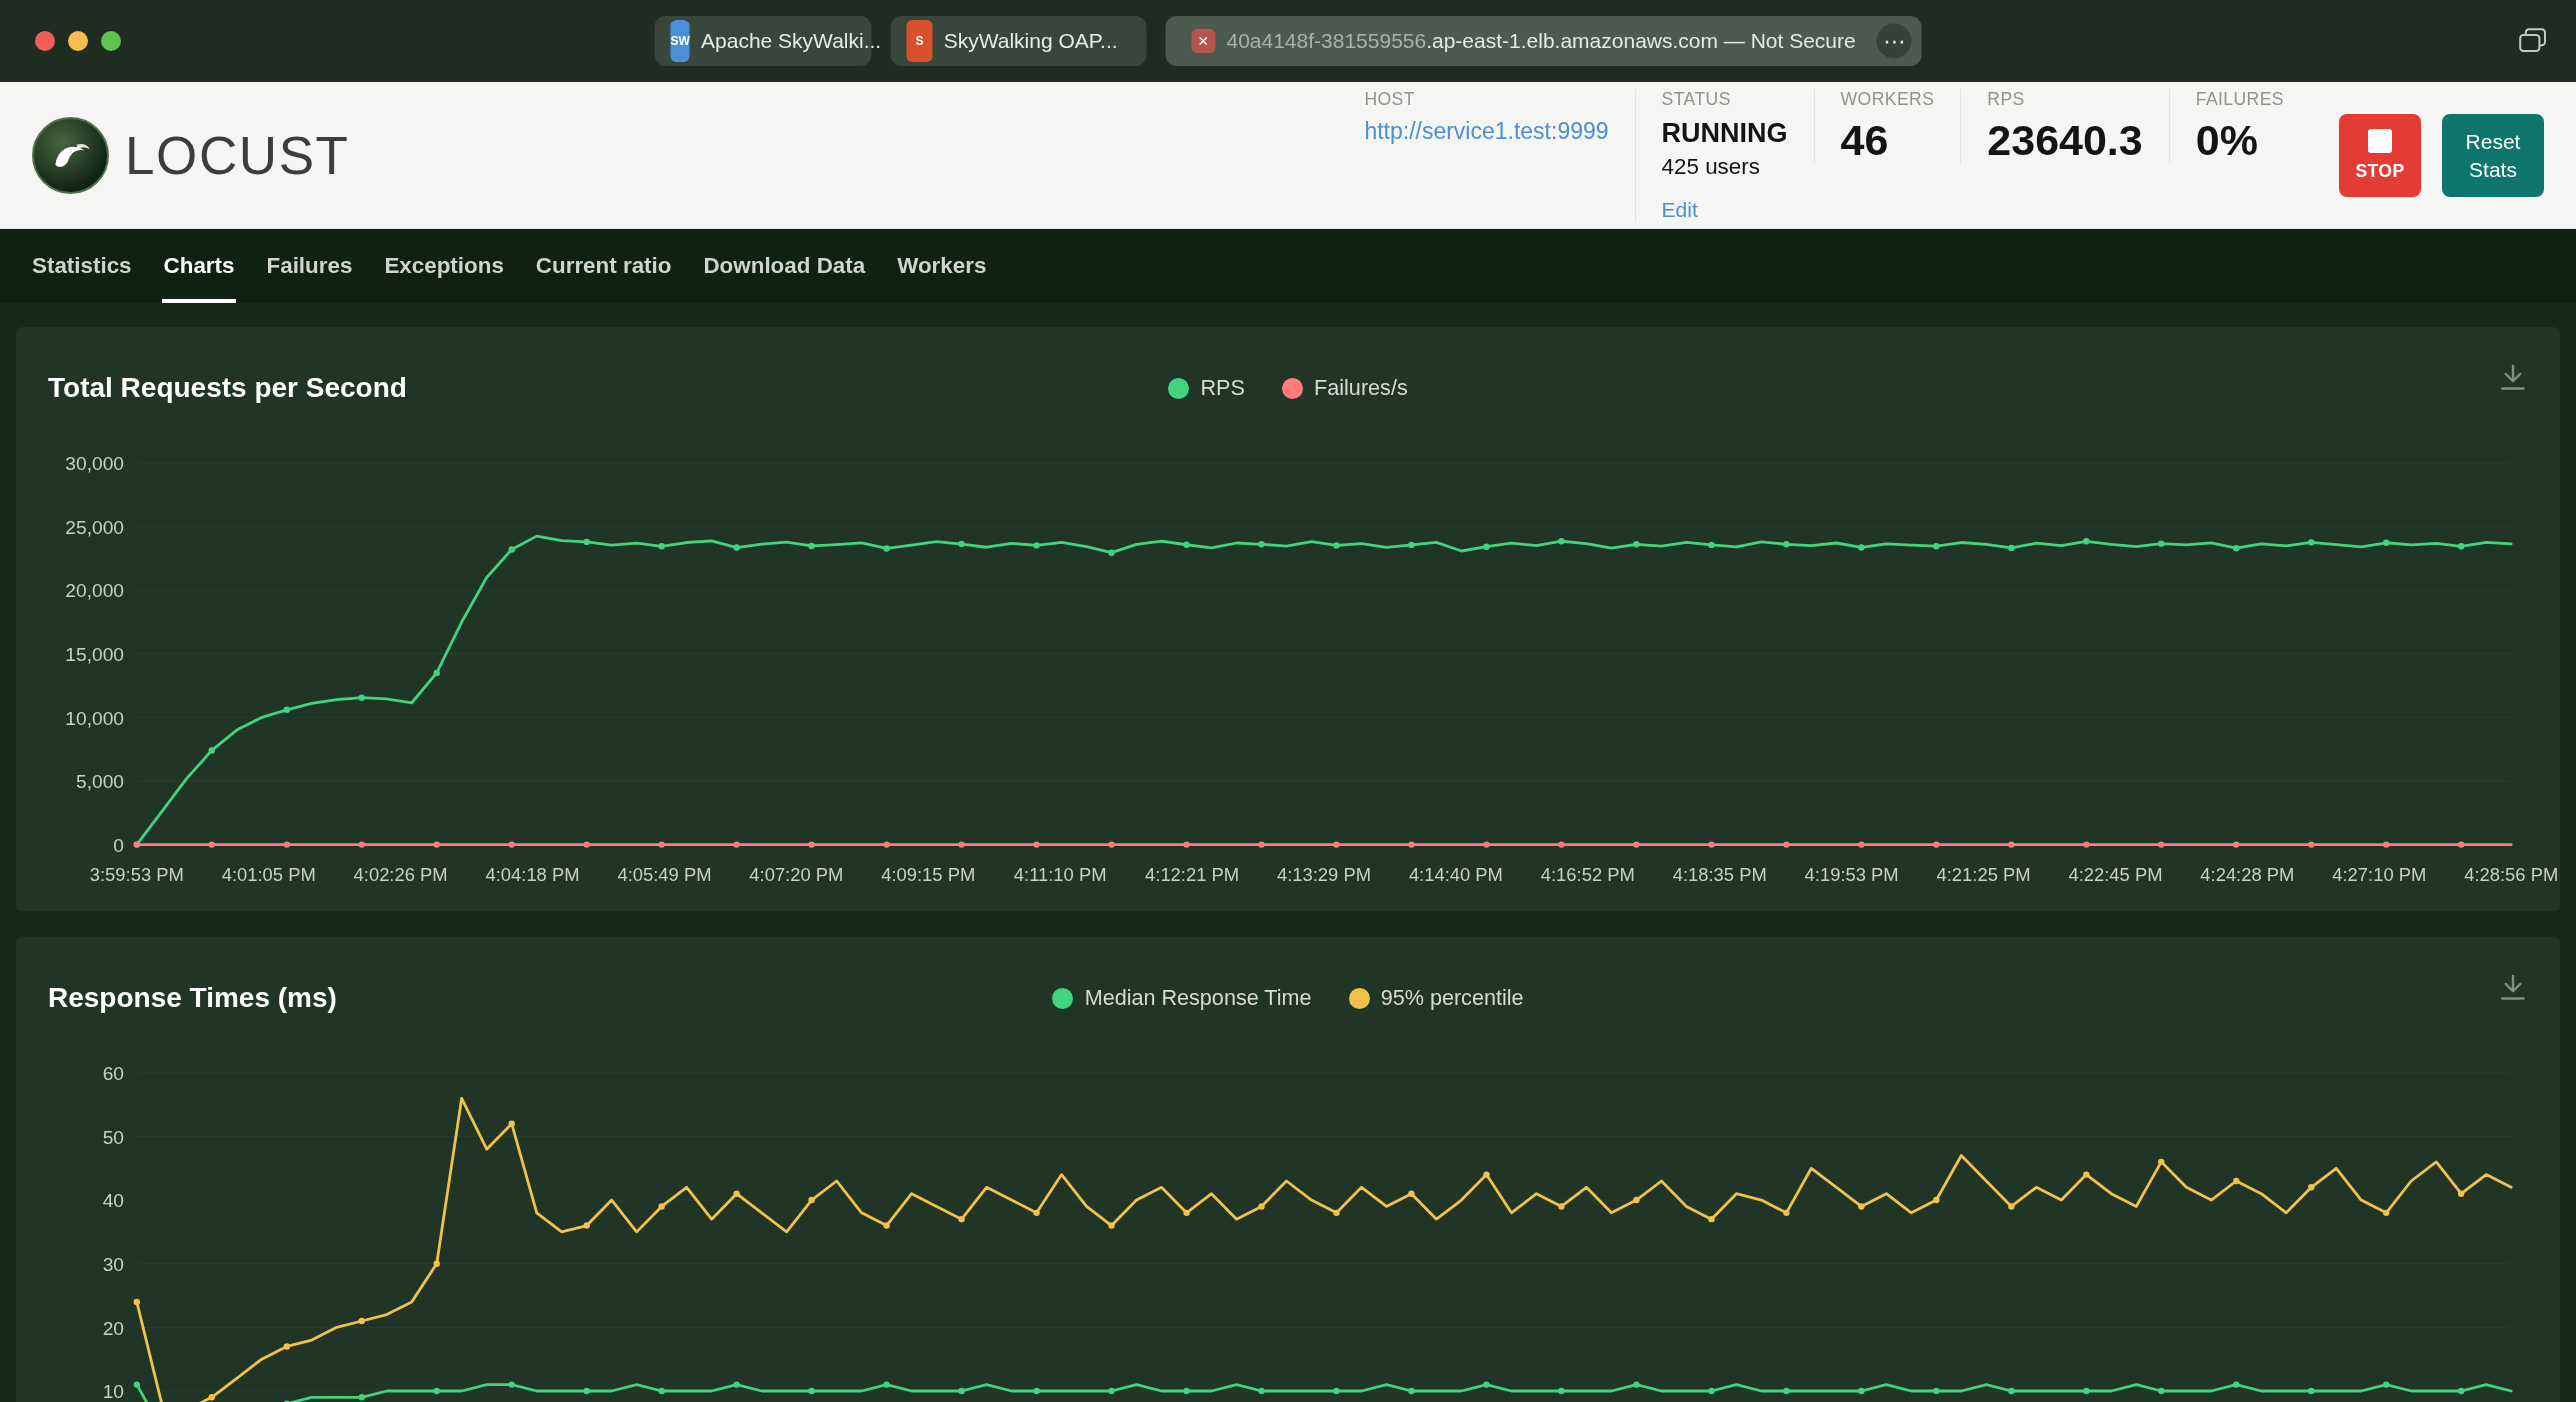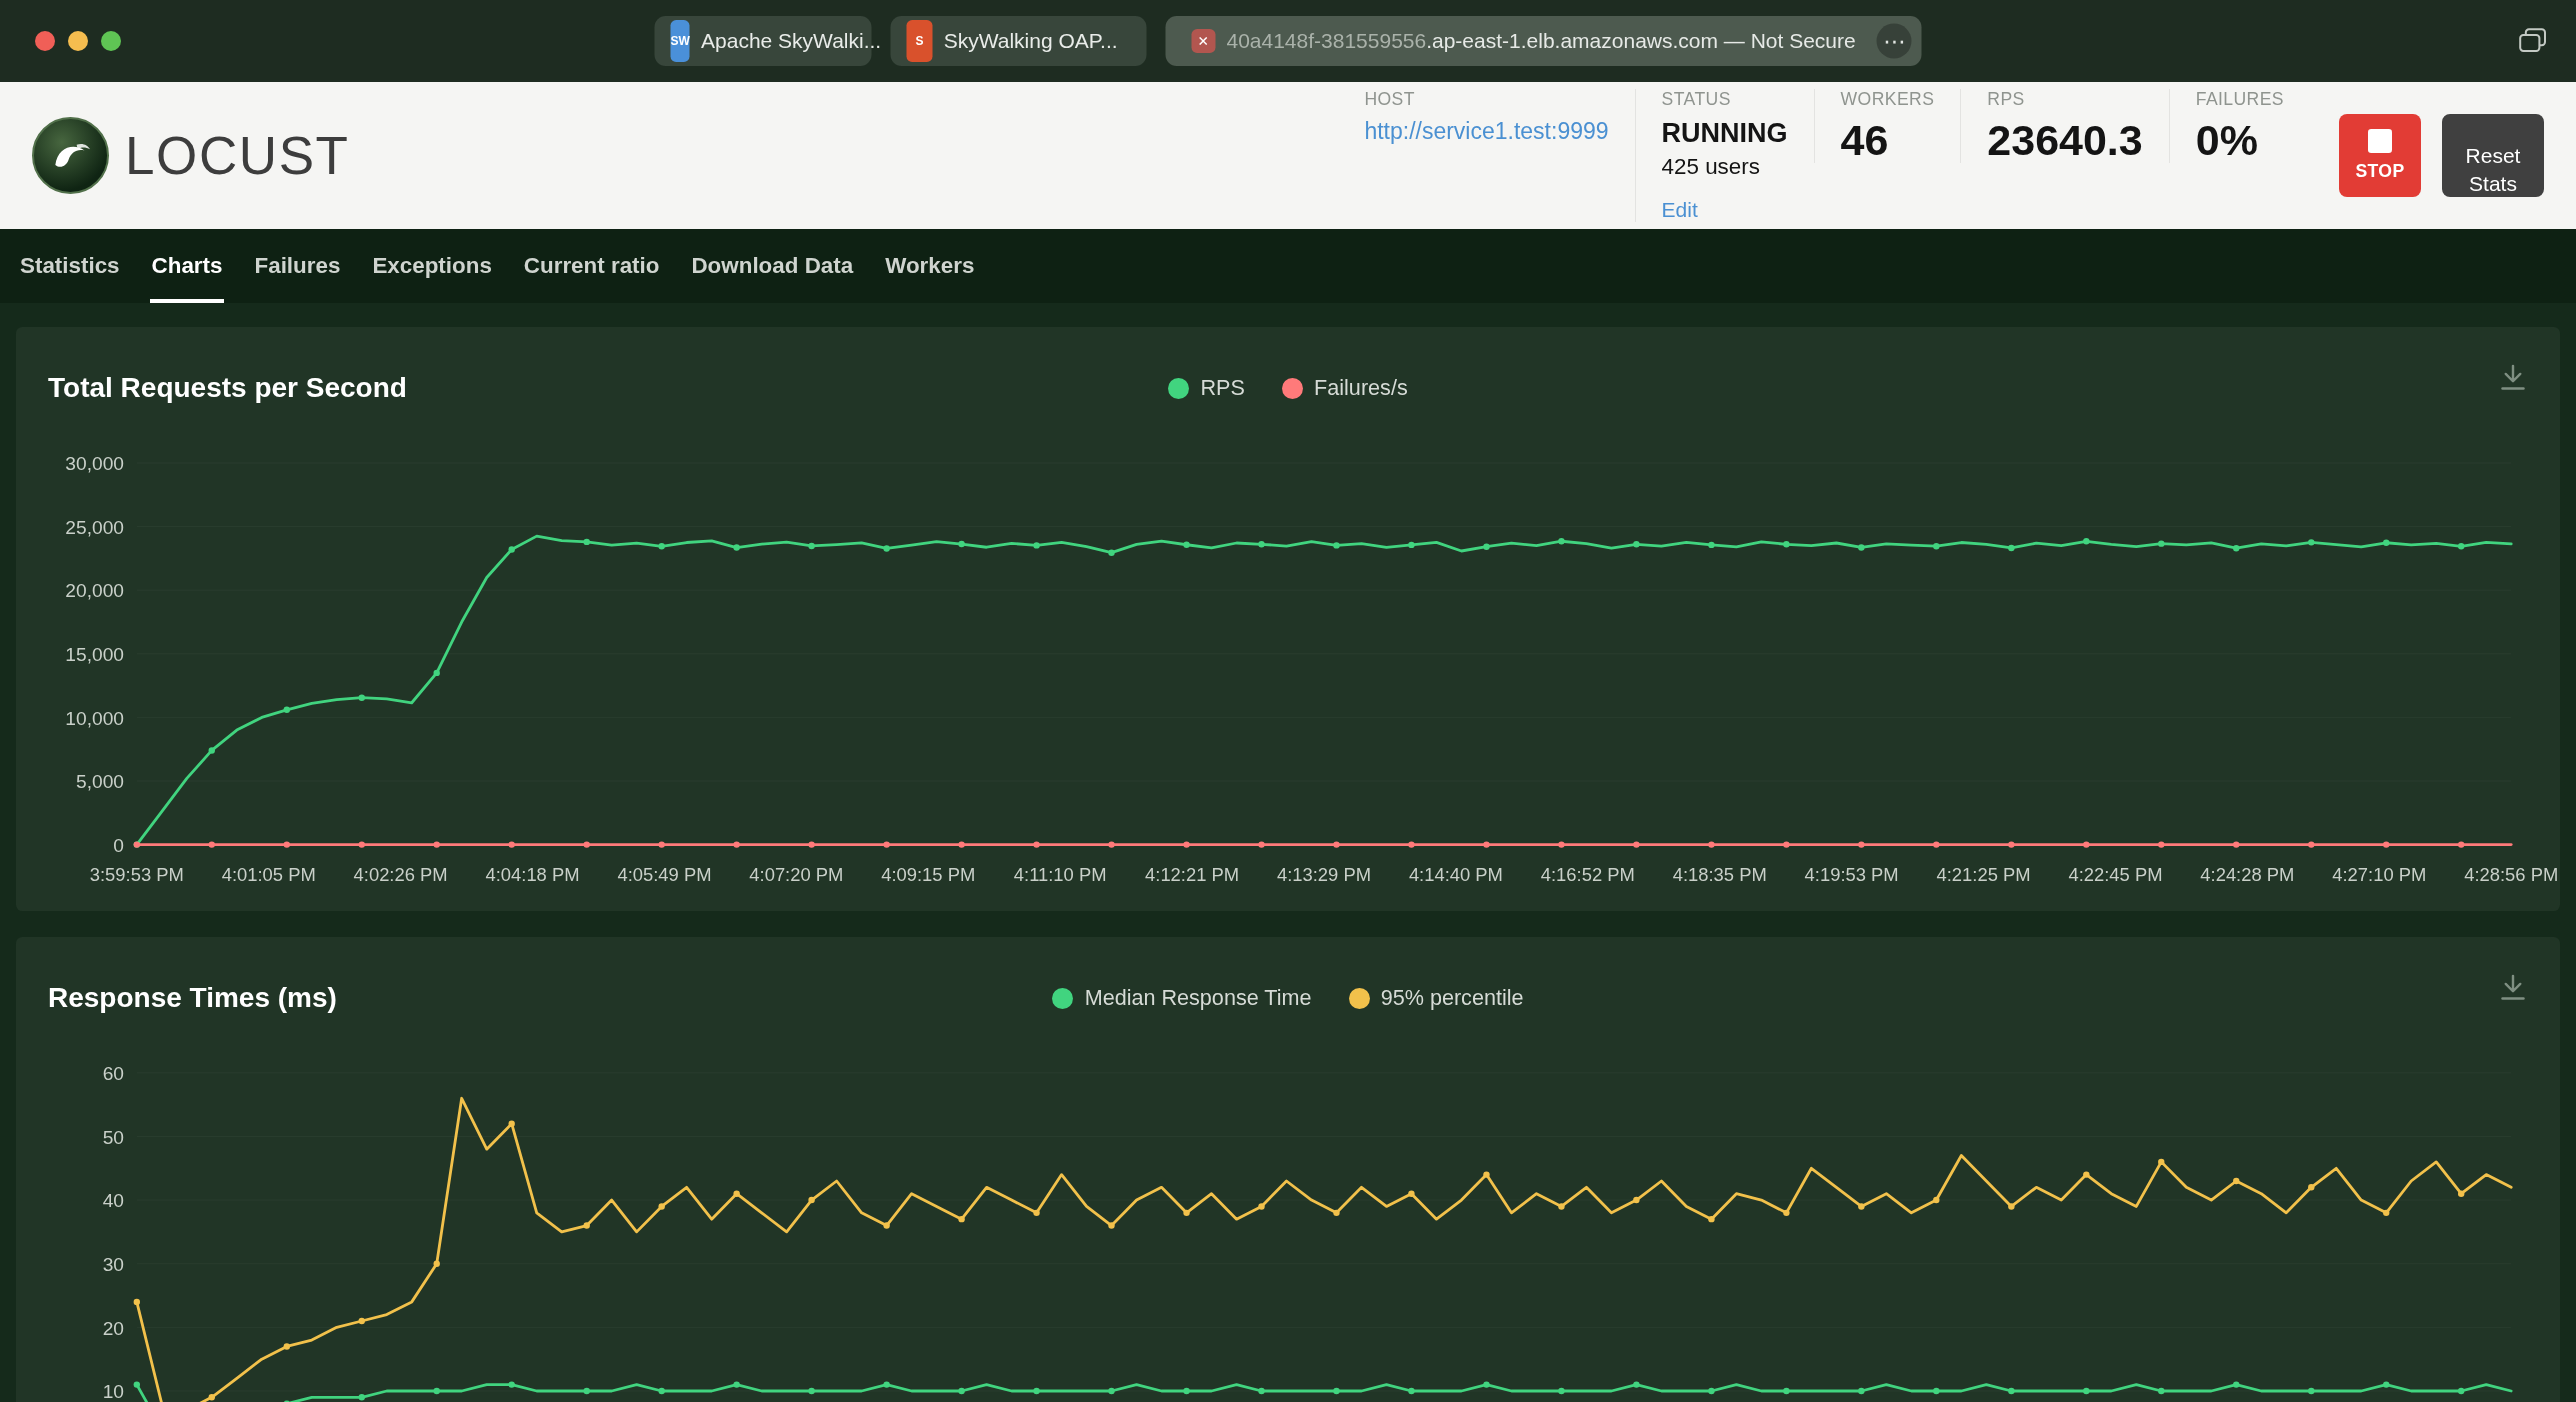--- a/index.html
+++ b/index.html
@@ -49,26 +49,26 @@
   .stat-link { font-size: 23px; color: #4a90d2; }
   .stat-value-lg { font-size: 43px; font-weight: 700; color: #141414; line-height: 1.05; }
   .stat-value-md { font-size: 27px; font-weight: 700; color: #141414; }
   .stat-sub { font-size: 22.4px; color: #141414; margin-top: 4.8px; }
   .edit-link { font-size: 21px; color: #4a90d2; margin-top: 18px; display: inline-block; }
   #header-buttons { display: flex; gap: 21px; margin-left: 29px; }
   .stop-btn { width: 82px; height: 83px; background: #e23c35; border-radius: 8px;
     display: flex; flex-direction: column; align-items: center; justify-content: center; border: none; }
   .stop-square { width: 24px; height: 24px; background: #fff; border-radius: 3.2px; margin-bottom: 8px; }
   .stop-label { color: #fff; font-size: 17.6px; font-weight: 700; letter-spacing: 0.4px; }
-  .reset-btn { width: 102px; height: 83px; background: #404040; border-radius: 8px;
-    color: #fff; font-size: 21px; display: flex; align-items: flex-end; justify-content: center;
+  .reset-btn { width: 102px; height: 83px; background: #0f766e; border-radius: 8px;
+    color: #fff; font-size: 21px; display: flex; align-items: center; justify-content: center;
     text-align: center; line-height: 1.3; border: none; padding: 0 13px; }
 
   
-  #nav { height: 74px; background: #0e2113; display: flex; padding: 0 4px; }
+  #nav { height: 74px; background: #0e2113; display: flex; padding: 0 16px; }
   .nav-tab { display: flex; align-items: center; padding: 0 16px; color: #cfd4cf;
     font-size: 22.4px; font-weight: 600; position: relative; }
   .nav-tab.active { color: #ffffff; }
   .nav-tab.active::after { content: ""; position: absolute; left: 14.4px; right: 14.4px;
     bottom: 0; height: 4px; background: #ffffff; }
 
   
   #content { padding: 24px 16px; }
   .card { position: relative; width: 2544px; height: 584px; background: #213526;
     border-radius: 6.4px; margin-bottom: 26px; }

